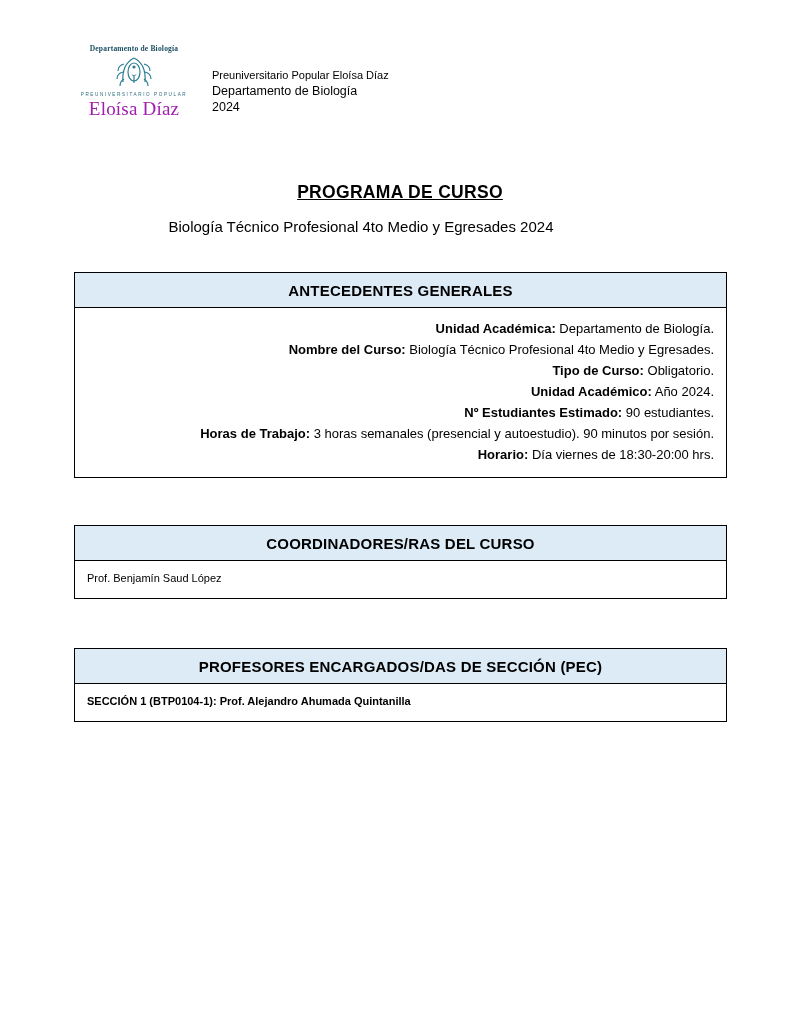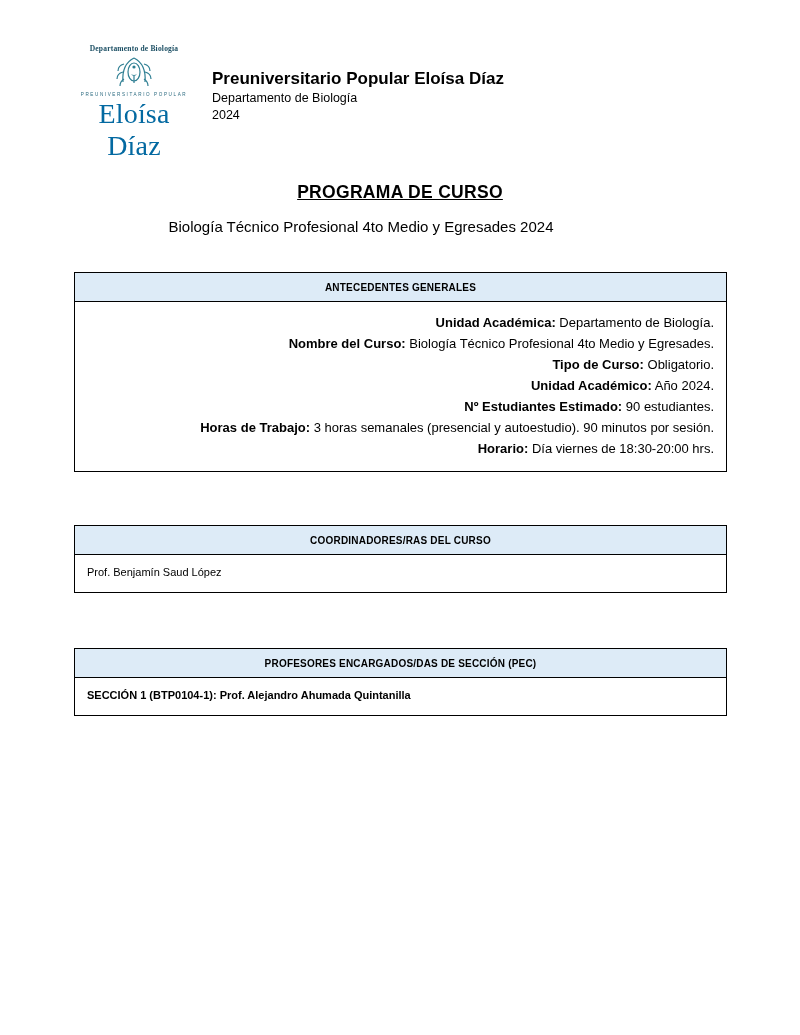--- a/index.html
+++ b/index.html
@@ -55,33 +55,33 @@
   .logo-sub-text {
     font-family: "Liberation Sans", sans-serif;
     font-size: 4.6px;
     letter-spacing: 1.6px;
     color: #2d6b80;
     margin-top: 2px;
     white-space: nowrap;
   }
   .logo-name {
     font-family: "Liberation Serif", serif;
-    font-size: 28px;
-    color: #0369a1;
+    font-size: 19px;
+    color: #a21caf;
     margin-top: 1px;
     letter-spacing: 0.2px;
   }
   .header-text {
     margin-left: 18px;
     padding-top: 26px;
     line-height: 1.32;
   }
   .header-line-1 {
-    font-size: 17px;
-    font-weight: bold;
+    font-size: 11px;
+    font-weight: normal;
     text-align: center;
   }
   .header-line-2 {
     font-size: 12.5px;
   }
   .header-line-3 {
     font-size: 12.5px;
   }
 
   
@@ -110,21 +110,21 @@
     position: absolute;
     left: 74px;
     width: 653px;
     border: 1px solid #000000;
     box-sizing: border-box;
   }
   .tbl-head {
     background: #ddebf7;
     border-bottom: 1px solid #000000;
     text-align: center;
-    font-size: 10px;
+    font-size: 15px;
     font-weight: bold;
     padding: 9px 6px 8px 6px;
     letter-spacing: 0.2px;
   }
   .tbl-body {
     padding: 10px 12px 12px 12px;
     font-size: 13px;
     line-height: 1.62;
   }
   .tbl-body .row {

